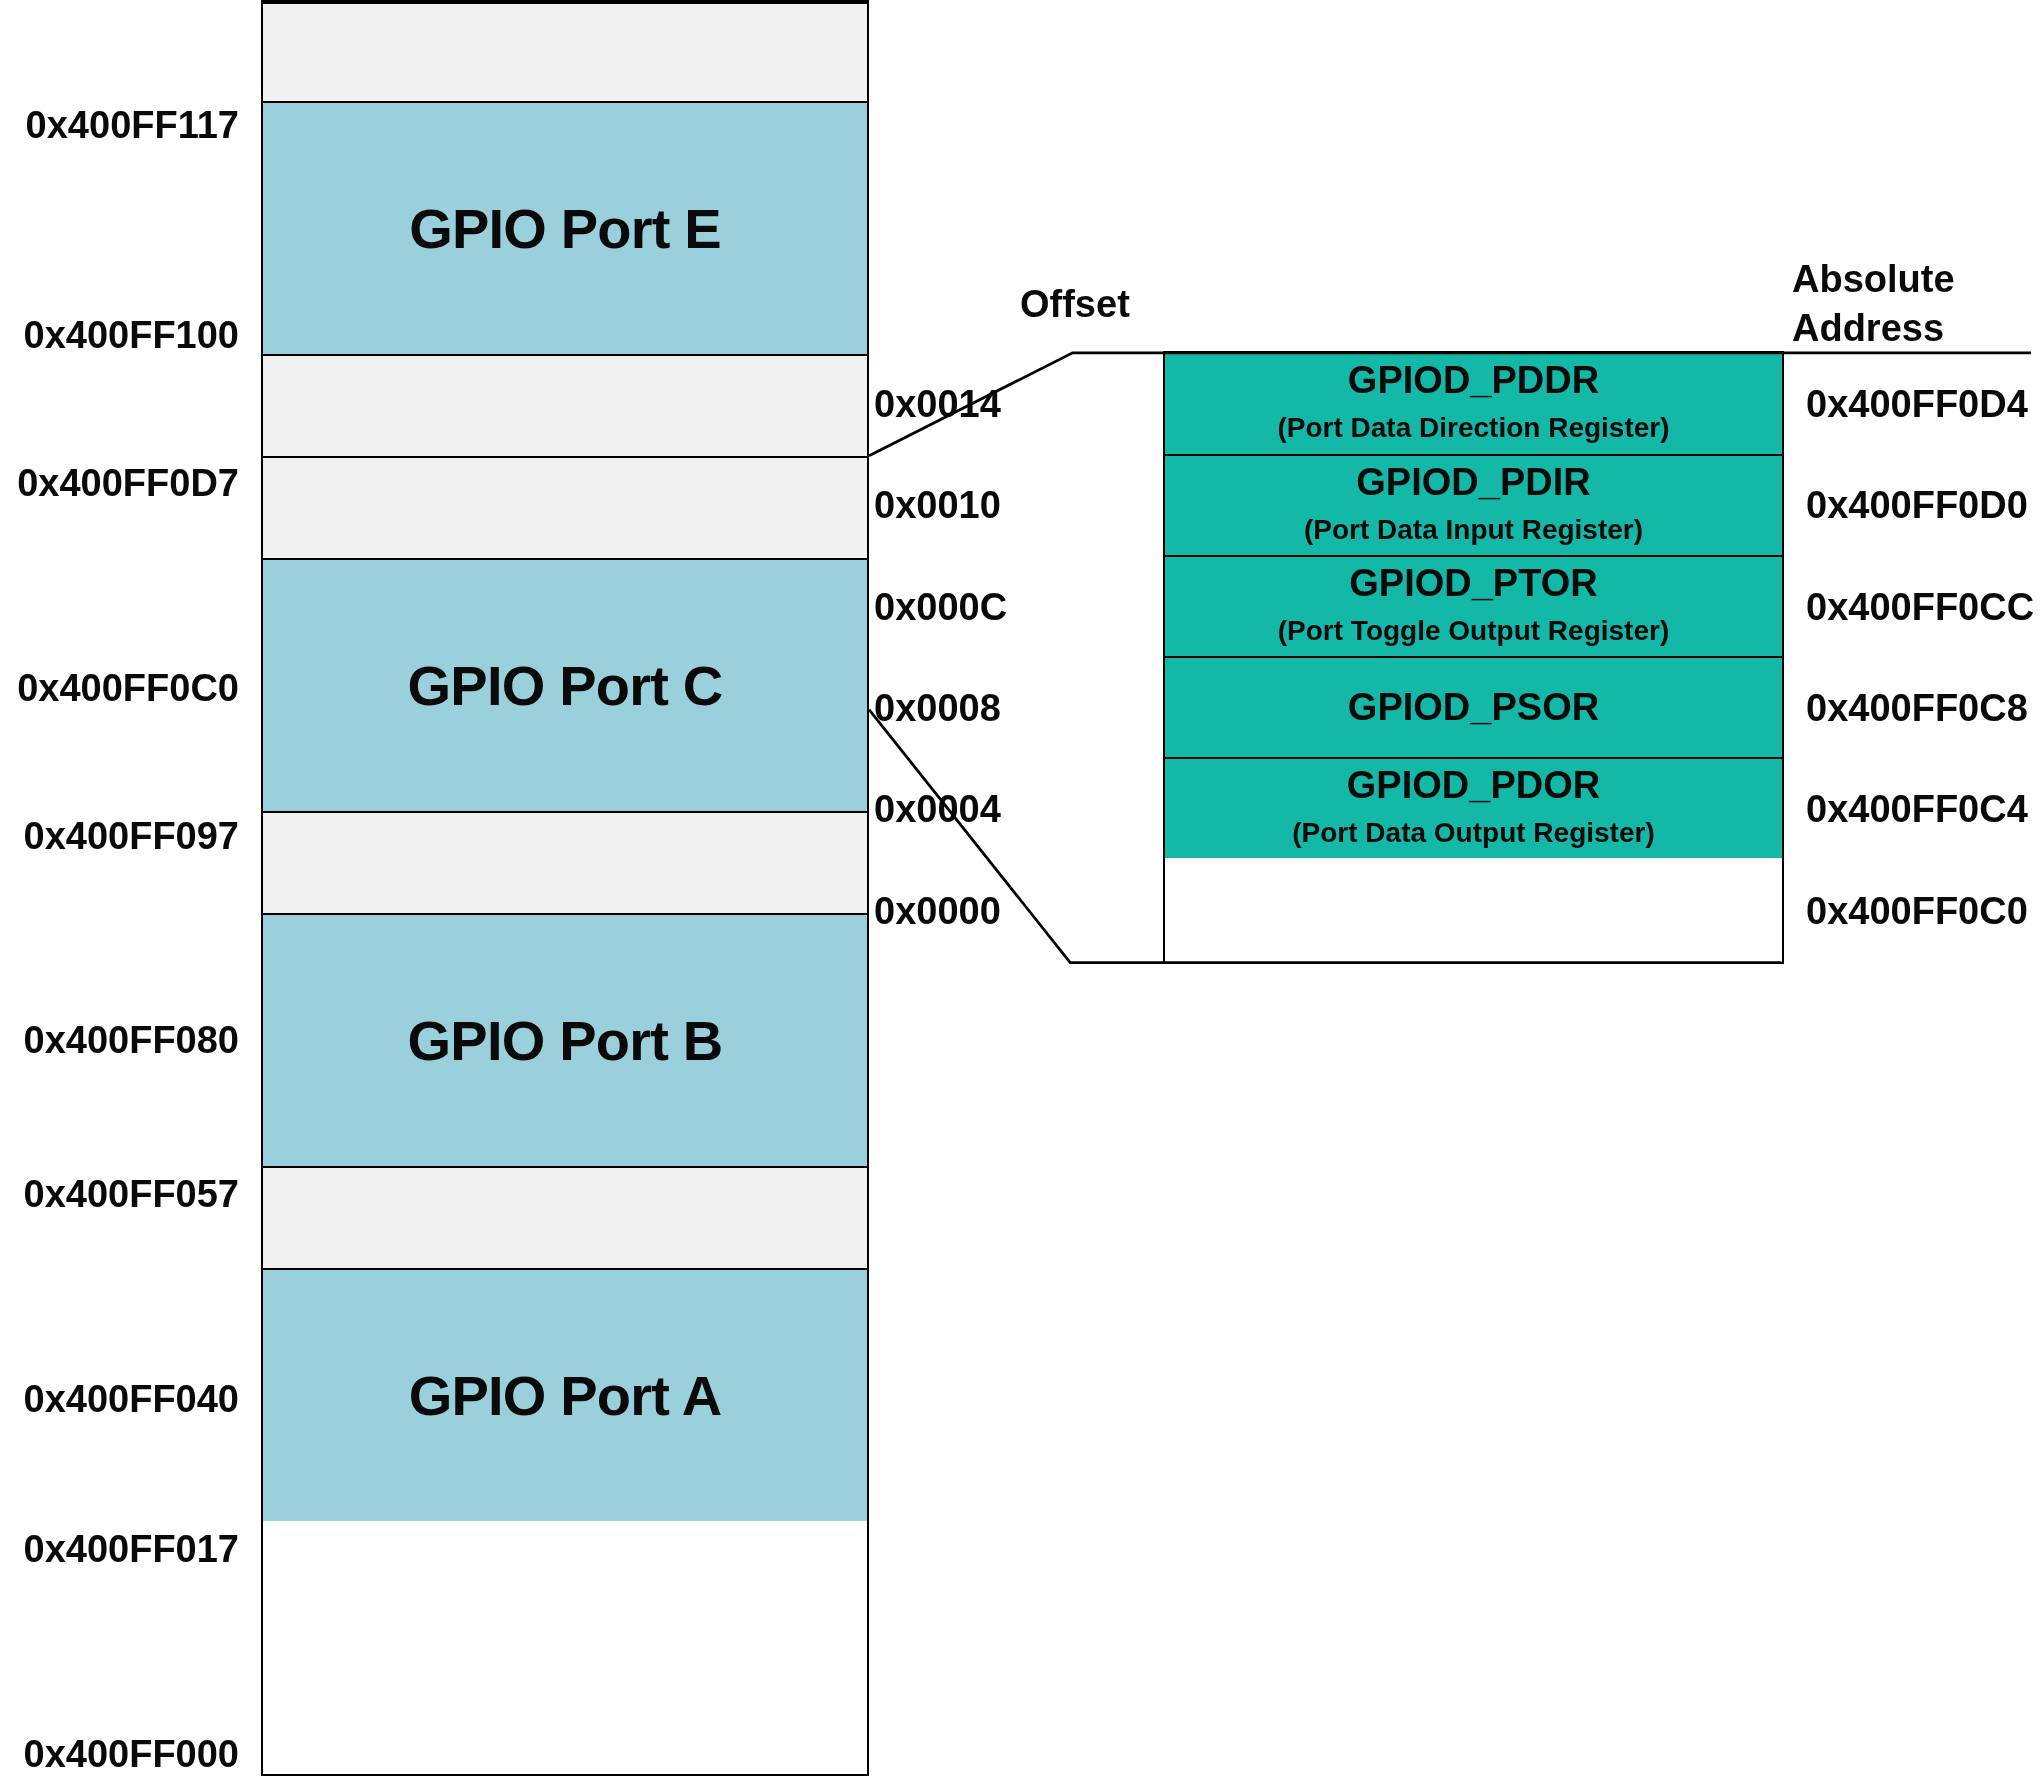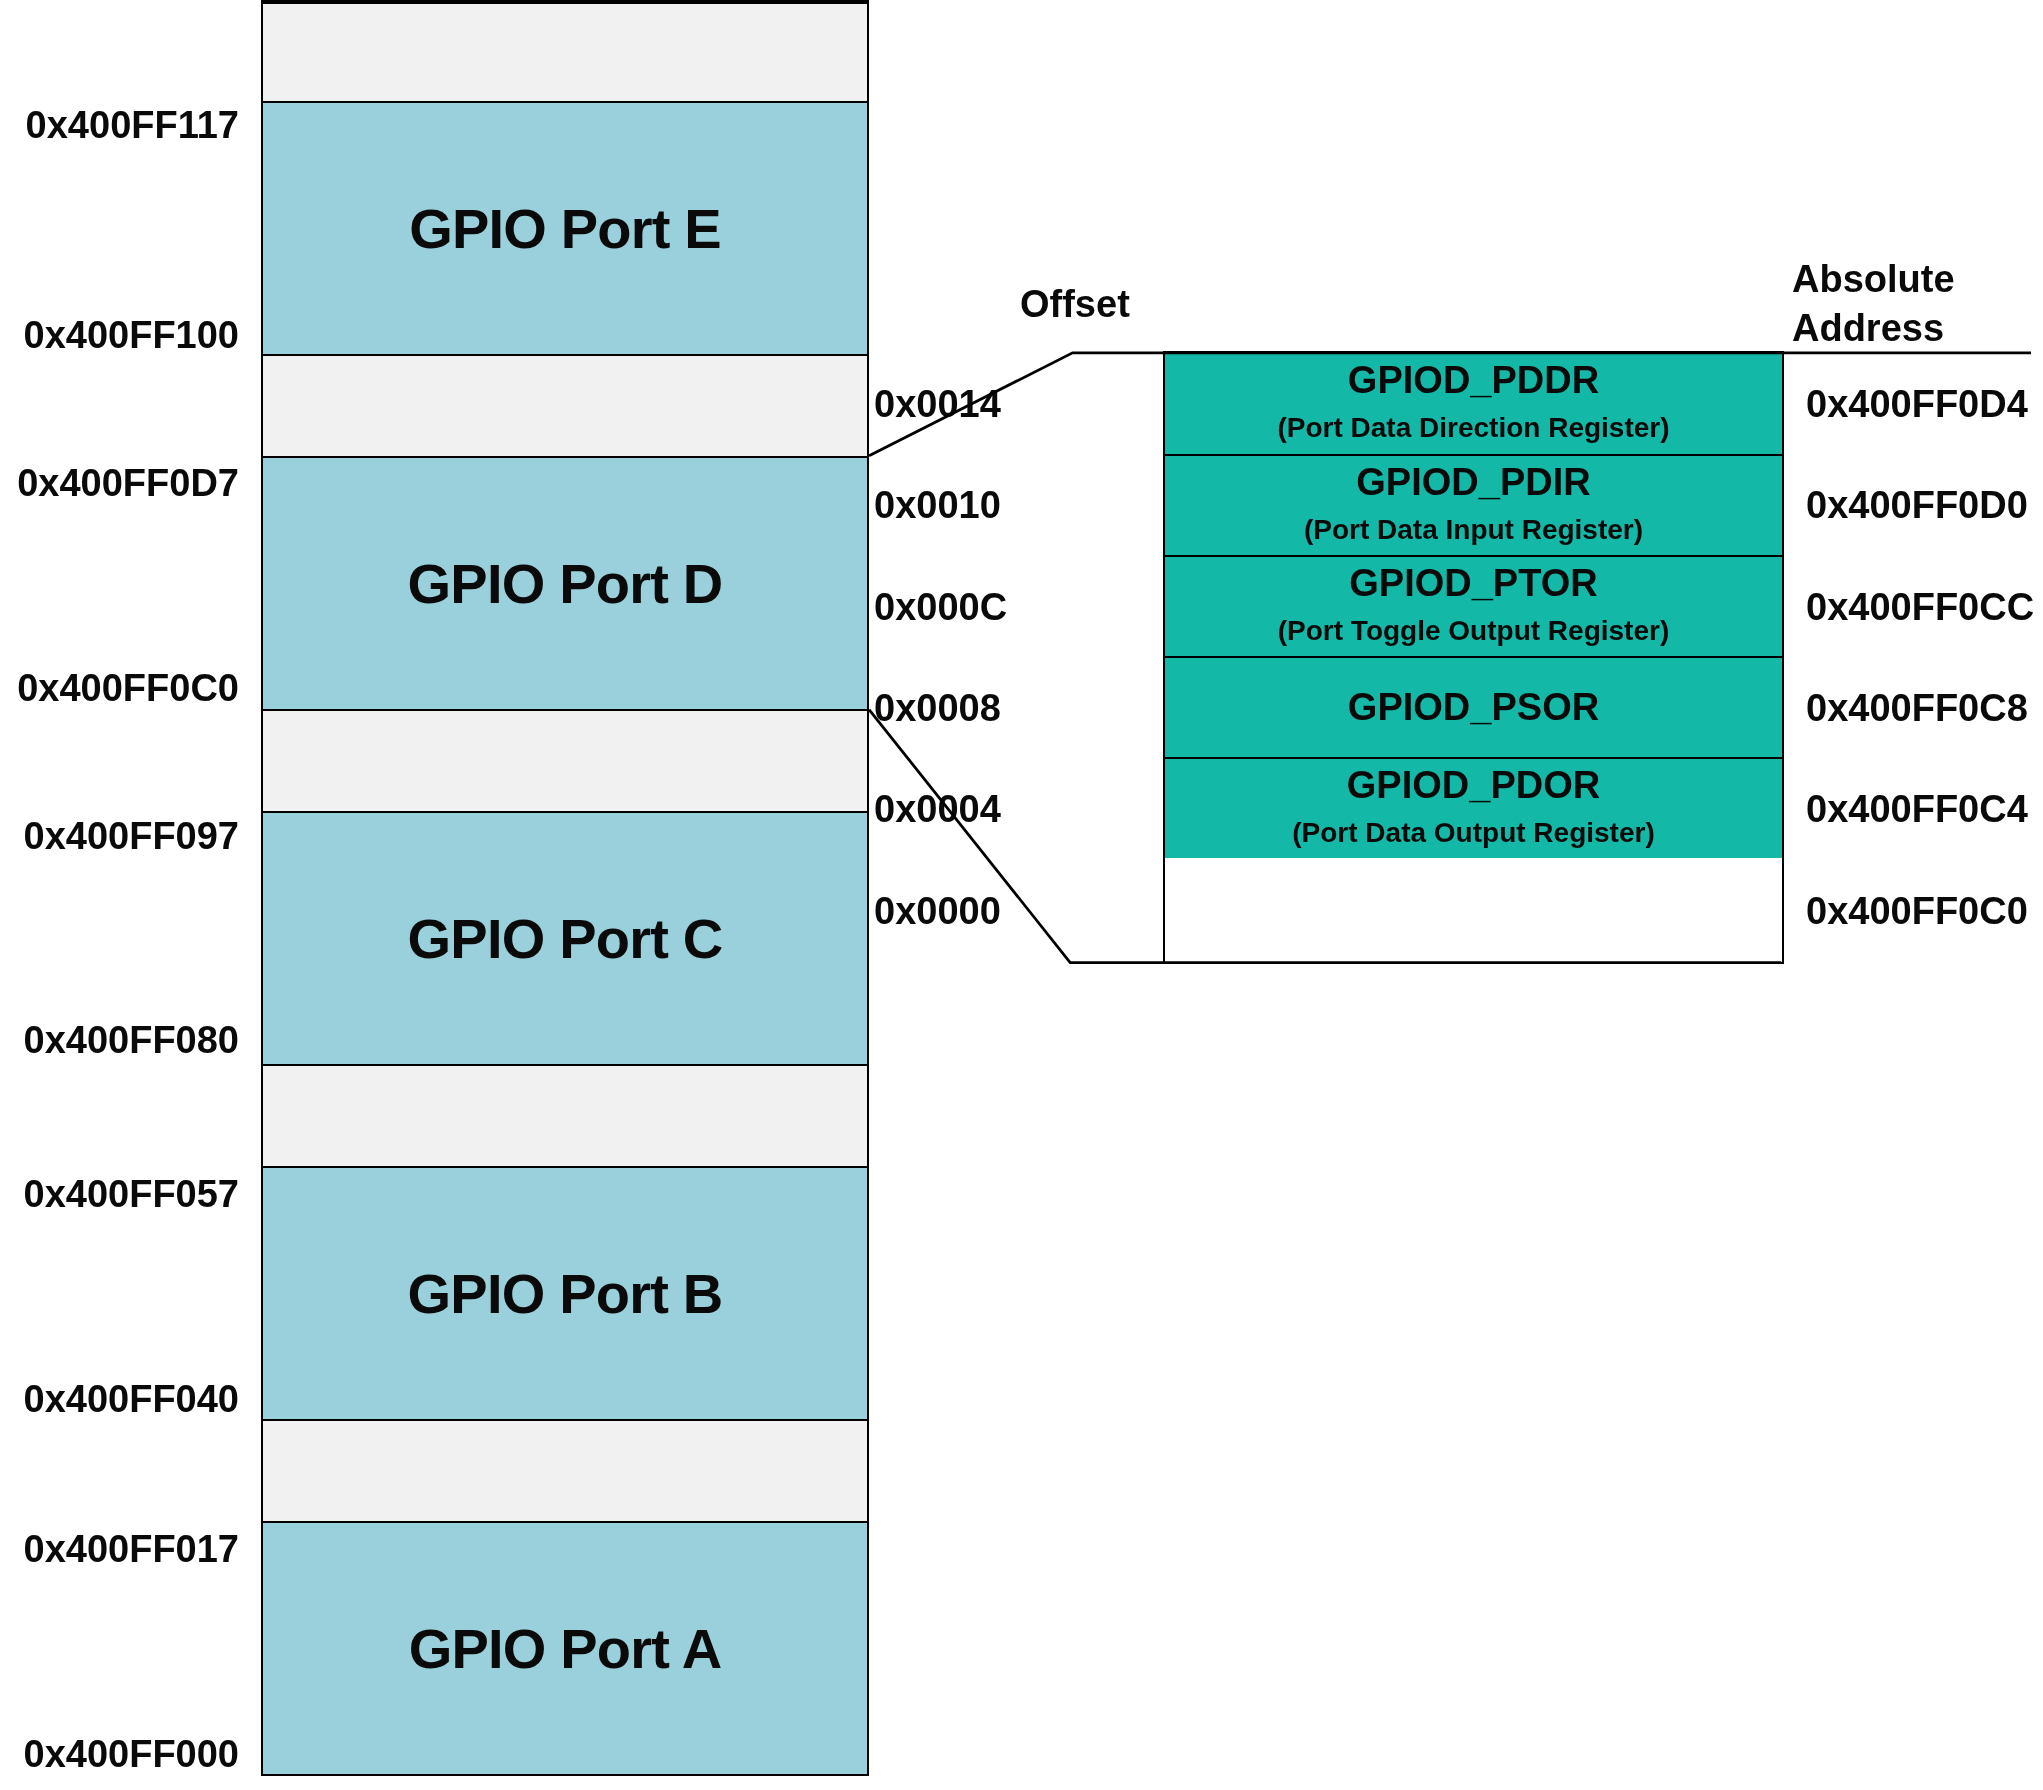--- a/index.html
+++ b/index.html
@@ -179,23 +179,20 @@
 <div class="canvas">
 
   <div class="mem-column">
     <div class="mem-block reserved h-top"></div>
 
     <div class="mem-block port h-port">
       <span class="port-label">GPIO Port E</span>
     </div>
     <div class="mem-block reserved h-gap"></div>
 
-    <div class="mem-block port h-port">
-      <span class="port-label">GPIO Port D</span>
-    </div>
     <div class="mem-block reserved h-gap"></div>
 
     <div class="mem-block port h-port">
       <span class="port-label">GPIO Port C</span>
     </div>
     <div class="mem-block reserved h-gap"></div>
 
     <div class="mem-block port h-port">
       <span class="port-label">GPIO Port B</span>
     </div>

